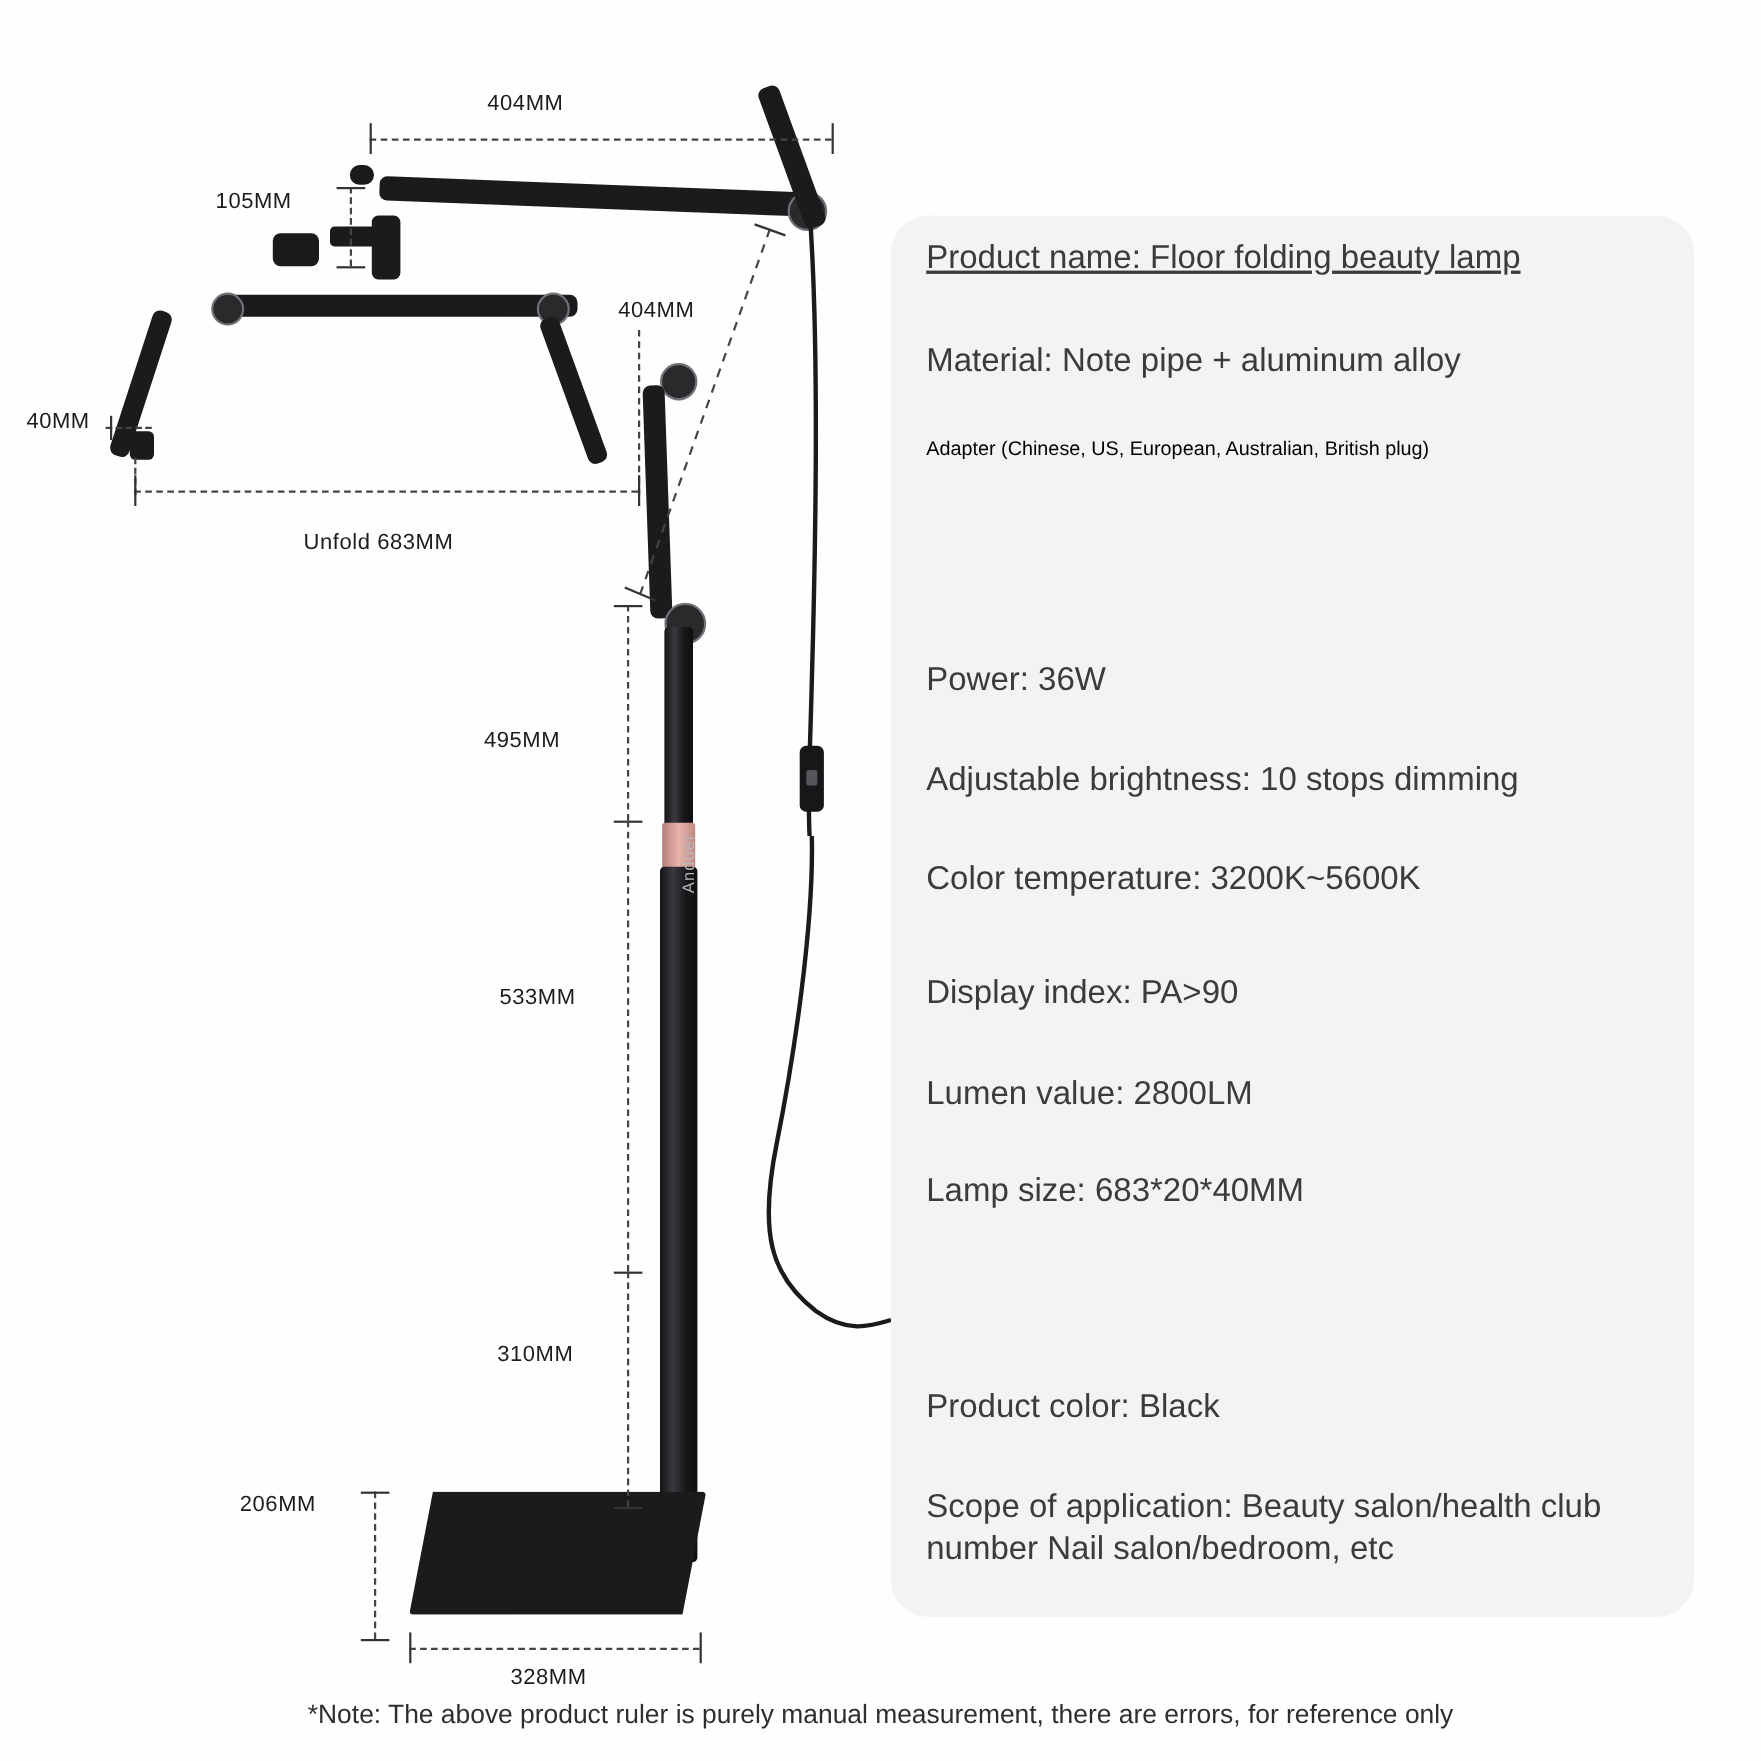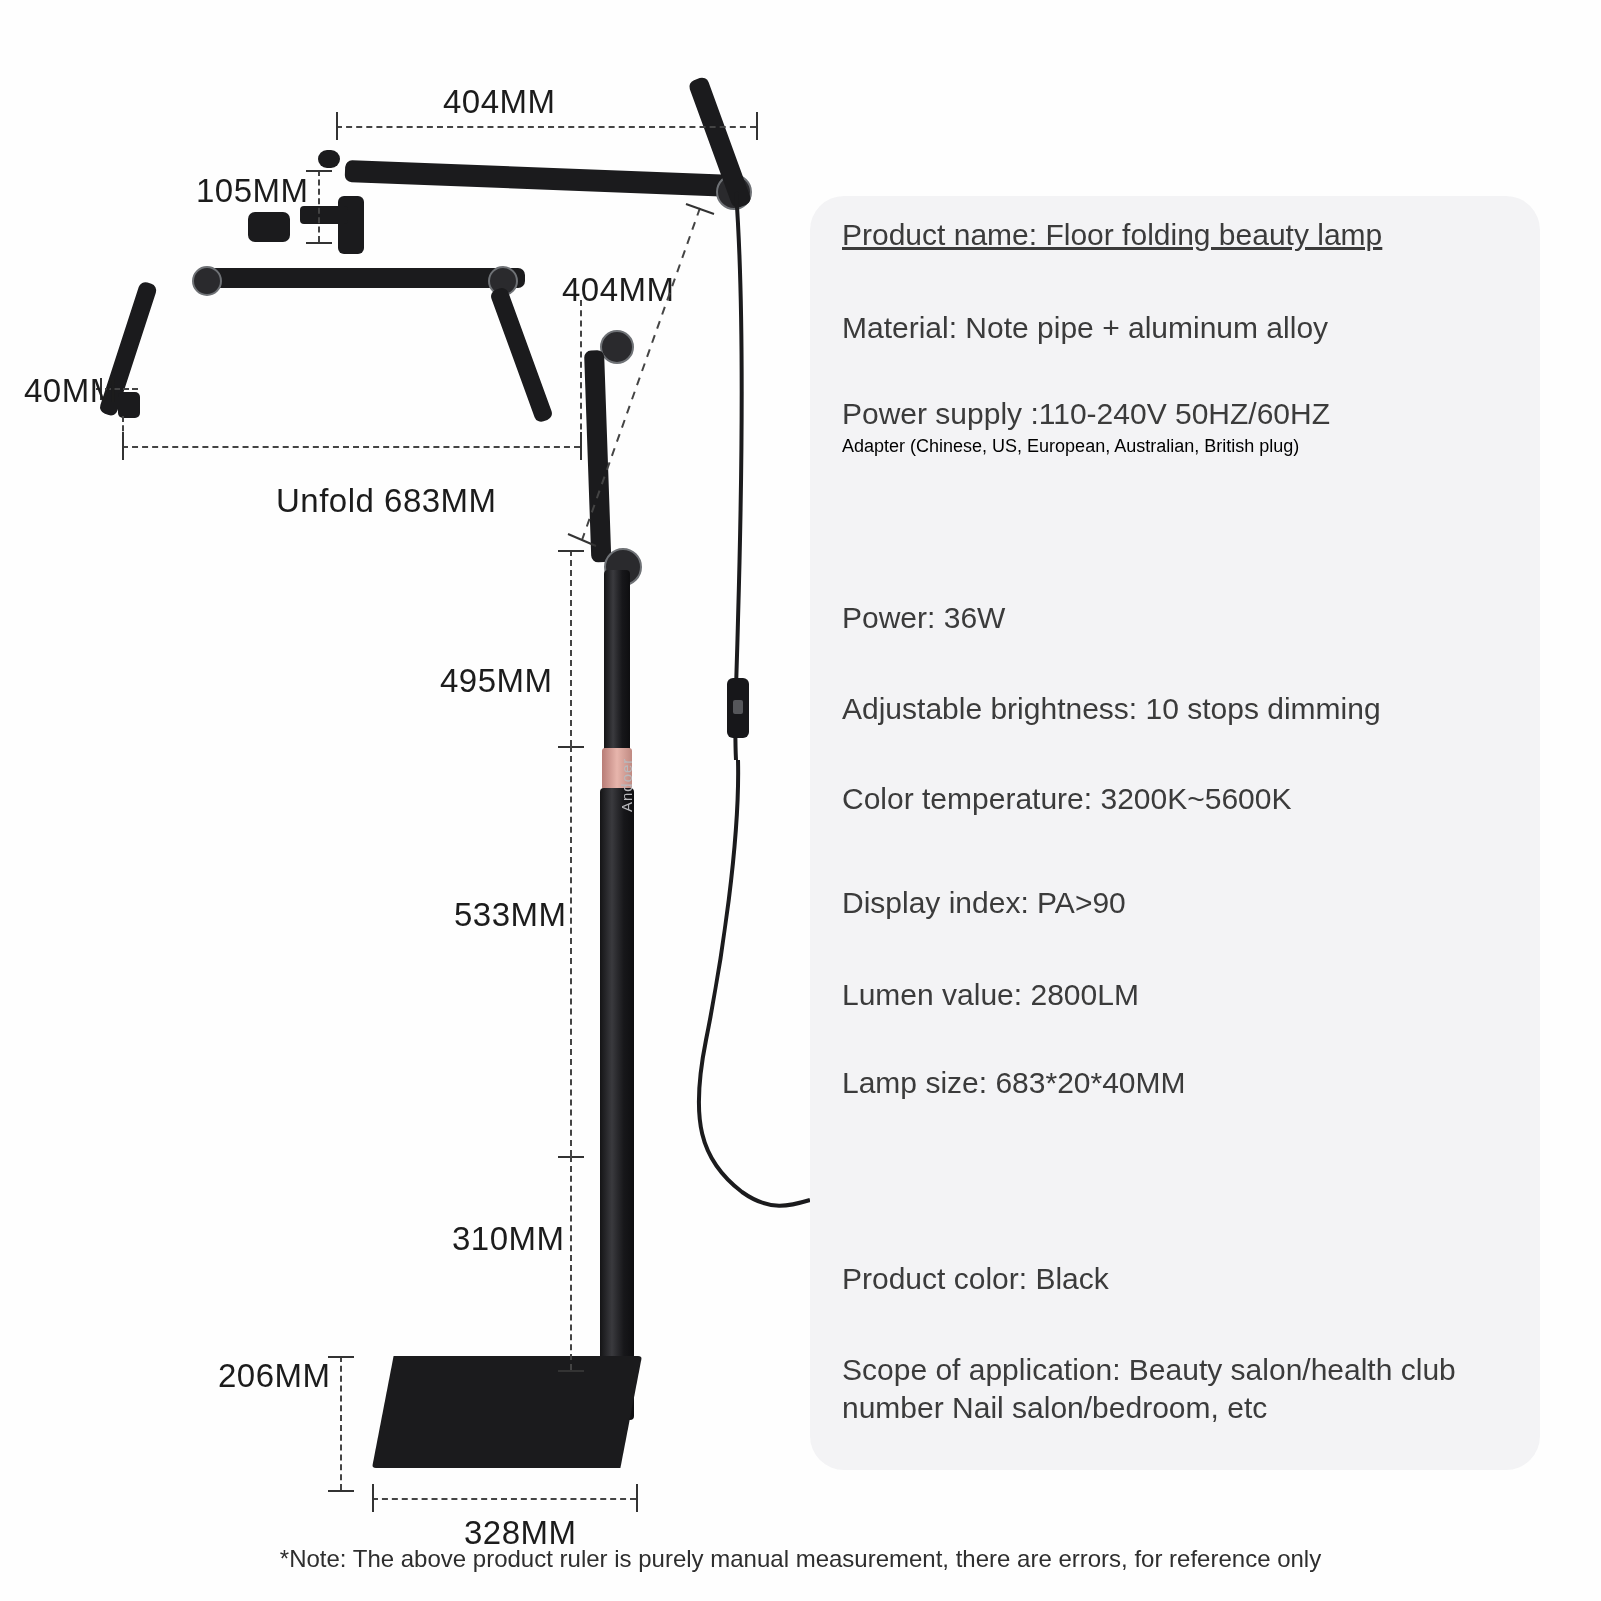--- a/index.html
+++ b/index.html
@@ -19,21 +19,21 @@
     left: 0; top: 0;
     width: 1601px;
     height: 1601px;
     background: #fefefe;
   }
 
   
   .dim-label {
     position: absolute;
     color: #1c1c1c;
-    font-size: 33px;
+    font-size: 20px;
     letter-spacing: 0.5px;
     white-space: nowrap;
   }
 
   
   .dash-h {
     position: absolute;
     border-top: 2px dashed #444;
     height: 0;
   }
@@ -227,21 +227,20 @@
   <div class="dim-label" style="left:464px; top:1514px;">328MM</div>
 
   <div id="spec-panel">
     <div class="spec-row" style="top:20px;text-decoration:underline;">
       <span>Product name: Floor folding beauty lamp</span>
     </div>
     <div class="spec-row" style="top:113px;">
       <span>Material: Note pipe + aluminum alloy</span>
     </div>
     <div class="spec-row" style="top:199px;">
-      <span>Power supply :110-240V 50HZ/60HZ</span>
       <span class="sub">Adapter (Chinese, US, European, Australian, British plug)</span>
     </div>
     <div class="spec-row" style="top:403px;">
       <span>Power: 36W</span>
     </div>
     <div class="spec-row" style="top:494px;">
       <span>Adjustable brightness: 10 stops dimming</span>
     </div>
     <div class="spec-row" style="top:584px;">
       <span>Color temperature: 3200K~5600K</span>

